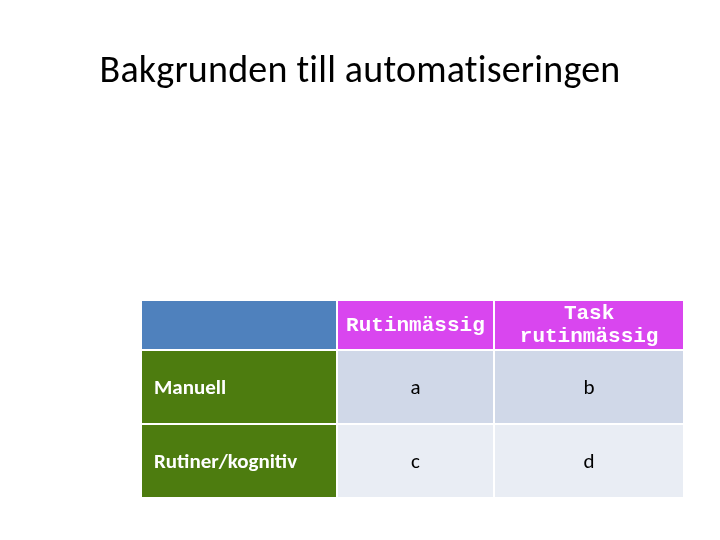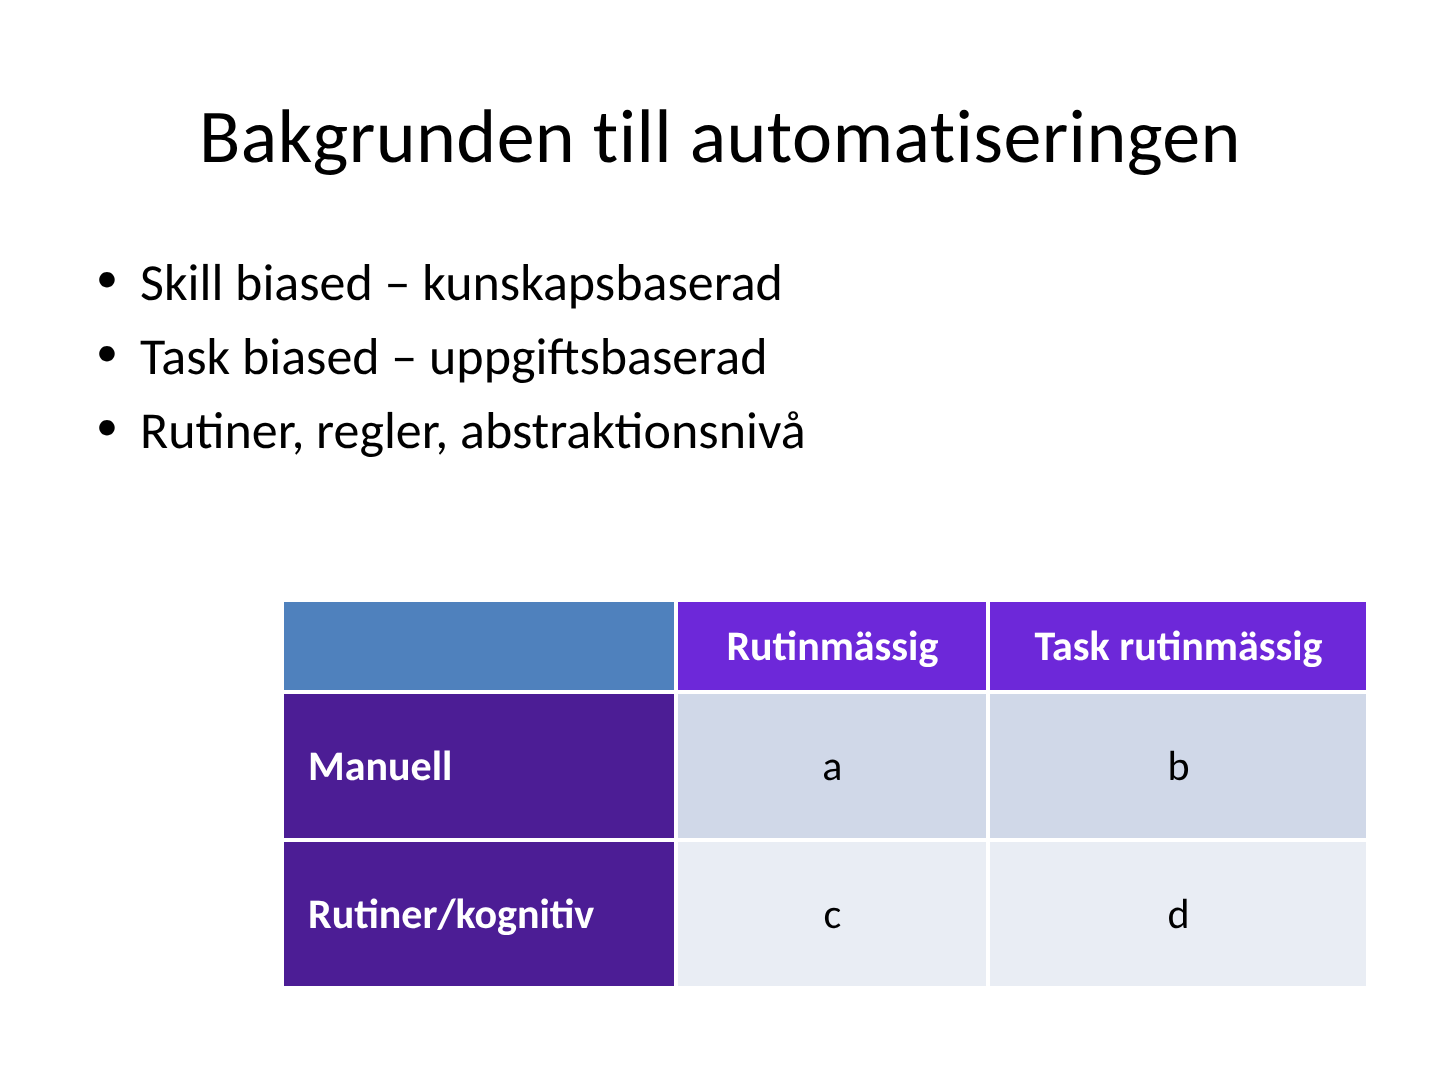--- a/index.html
+++ b/index.html
@@ -60,51 +60,47 @@
     height: 70px;
     text-align: center;
     vertical-align: middle;
   }
   .hdr-row th.empty {
     background: #4f81bd;
     width: 195px;
     height: 42px;
   }
   .hdr-row th.col {
-    background: #6d28d9;
+    background: #d946ef;
     color: #fff;
     font-weight: 700;
     height: 42px;
+    font-family: Liberation Mono, monospace;
   }
   .hdr-row th.col.c1 { width: 155px; }
   .hdr-row th.col.c2 { width: 190px; }
   .rowhdr {
-    background: #4c1d95;
+    background: #4d7c0f;
     color: #fff;
     font-weight: 700;
     text-align: left !important;
     padding-left: 12px;
   }
   .cell-a { background: #d0d8e8; }
   .cell-b { background: #d0d8e8; }
   .cell-c { background: #e9edf4; }
   .cell-d { background: #e9edf4; }
 </style>
 </head>
 <body>
 
 <div class="slide">
 
   <div class="title">Bakgrunden till automatiseringen</div>
 
-  <ul class="bullets">
-    <li>Skill biased – kunskapsbaserad</li>
-    <li>Task biased – uppgiftsbaserad</li>
-    <li>Rutiner, regler, abstraktionsnivå</li>
-  </ul>
 
   <div class="matrix-wrap">
     <table class="matrix">
       <tbody>
           <tr class="hdr-row">
         <th class="empty"></th>
         <th class="col c1">Rutinmässig</th>
         <th class="col c2">Task rutinmässig</th>
       </tr>
       <tr>

